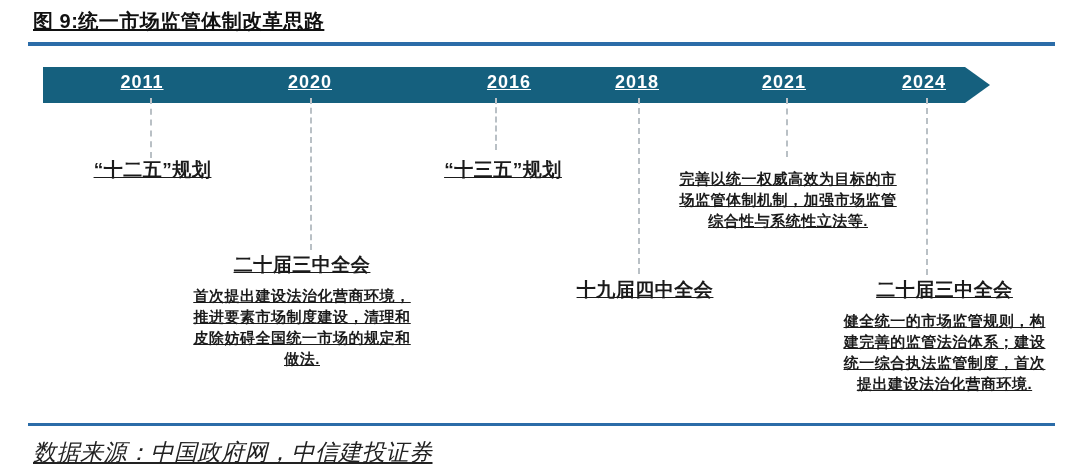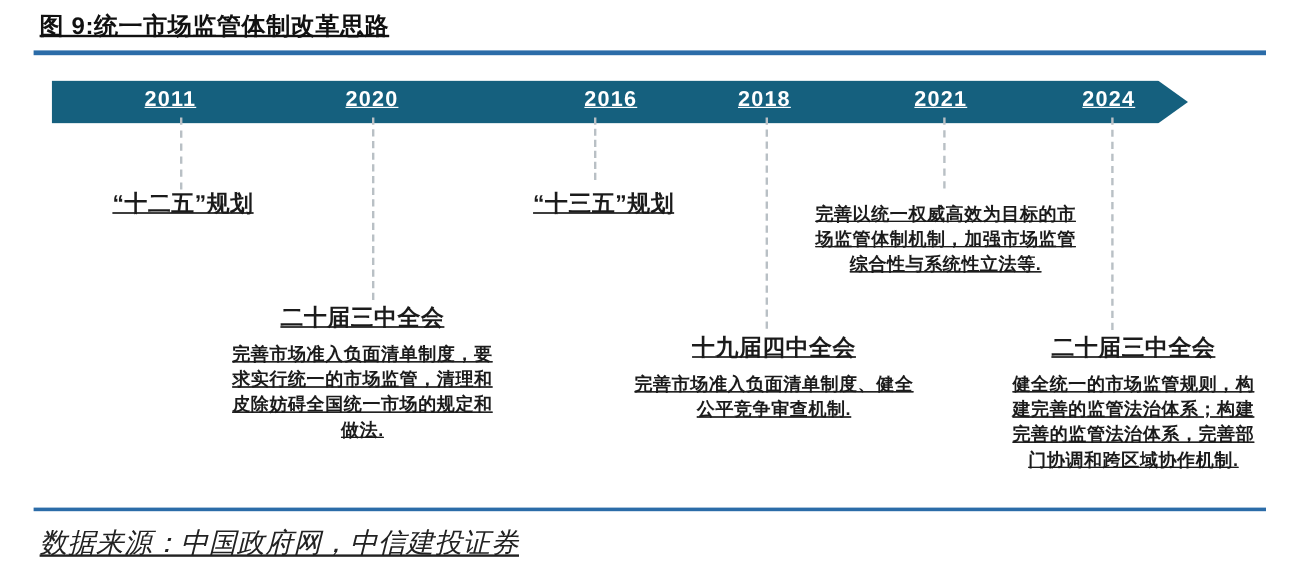--- a/index.html
+++ b/index.html
@@ -100,37 +100,36 @@
   <div class="connector" style="left:638px;top:98px;height:176px"></div>
   <div class="connector" style="left:786px;top:98px;height:59px"></div>
   <div class="connector" style="left:926px;top:98px;height:177px"></div>
 
   <div class="event" style="left:35px;top:157px;width:235px">
     <div class="event-title">“十二五”规划</div>
   </div>
 
   <div class="event" style="left:186px;top:252px;width:232px">
     <div class="event-title">二十届三中全会</div>
-    <div class="event-desc">完善市场准入负面清单制度，要求实行统一的市场监管，清理和皮除妨碍全国统一市场的规定和做法.</div>
+    <div class="event-desc">首次提出建设法治化营商环境，推进要素市场制度建设，清理和皮除妨碍全国统一市场的规定和做法.</div>
   </div>
 
   <div class="event" style="left:380px;top:157px;width:246px">
     <div class="event-title">“十三五”规划</div>
   </div>
 
   <div class="event" style="left:527px;top:277px;width:236px">
     <div class="event-title">十九届四中全会</div>
-    <div class="event-desc">完善市场准入负面清单制度、健全公平竞争审查机制.</div>
   </div>
 
   <div class="event" style="left:672px;top:168px;width:232px">
     <div class="event-desc">完善以统一权威高效为目标的市场监管体制机制，加强市场监管综合性与系统性立法等.</div>
   </div>
 
   <div class="event" style="left:842px;top:277px;width:205px">
     <div class="event-title">二十届三中全会</div>
-    <div class="event-desc">健全统一的市场监管规则，构建完善的监管法治体系；构建完善的监管法治体系，完善部门协调和跨区域协作机制.</div>
+    <div class="event-desc">健全统一的市场监管规则，构建完善的监管法治体系；建设统一综合执法监管制度，首次提出建设法治化营商环境.</div>
   </div>
 
   <div class="rule rule-bottom"></div>
   <div class="source">数据来源：中国政府网，中信建投证券</div>
 
 </div>
 
 </body></html>

